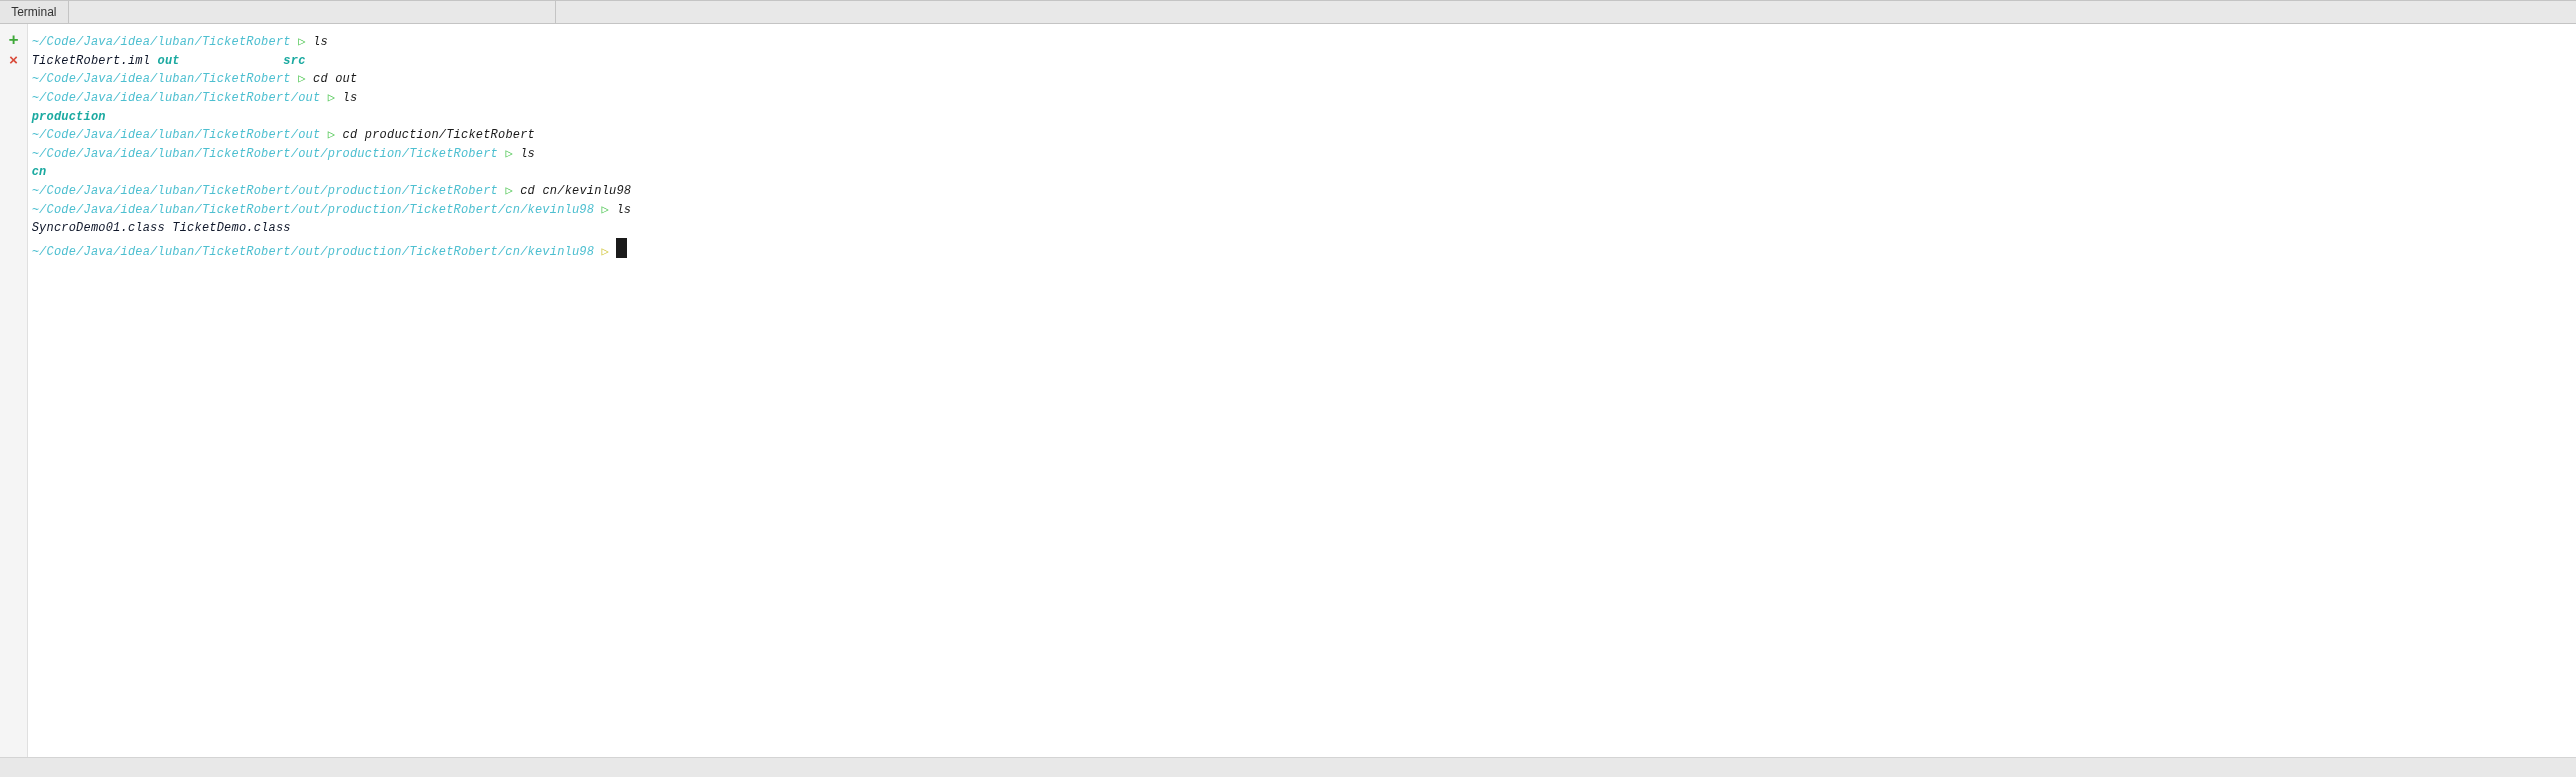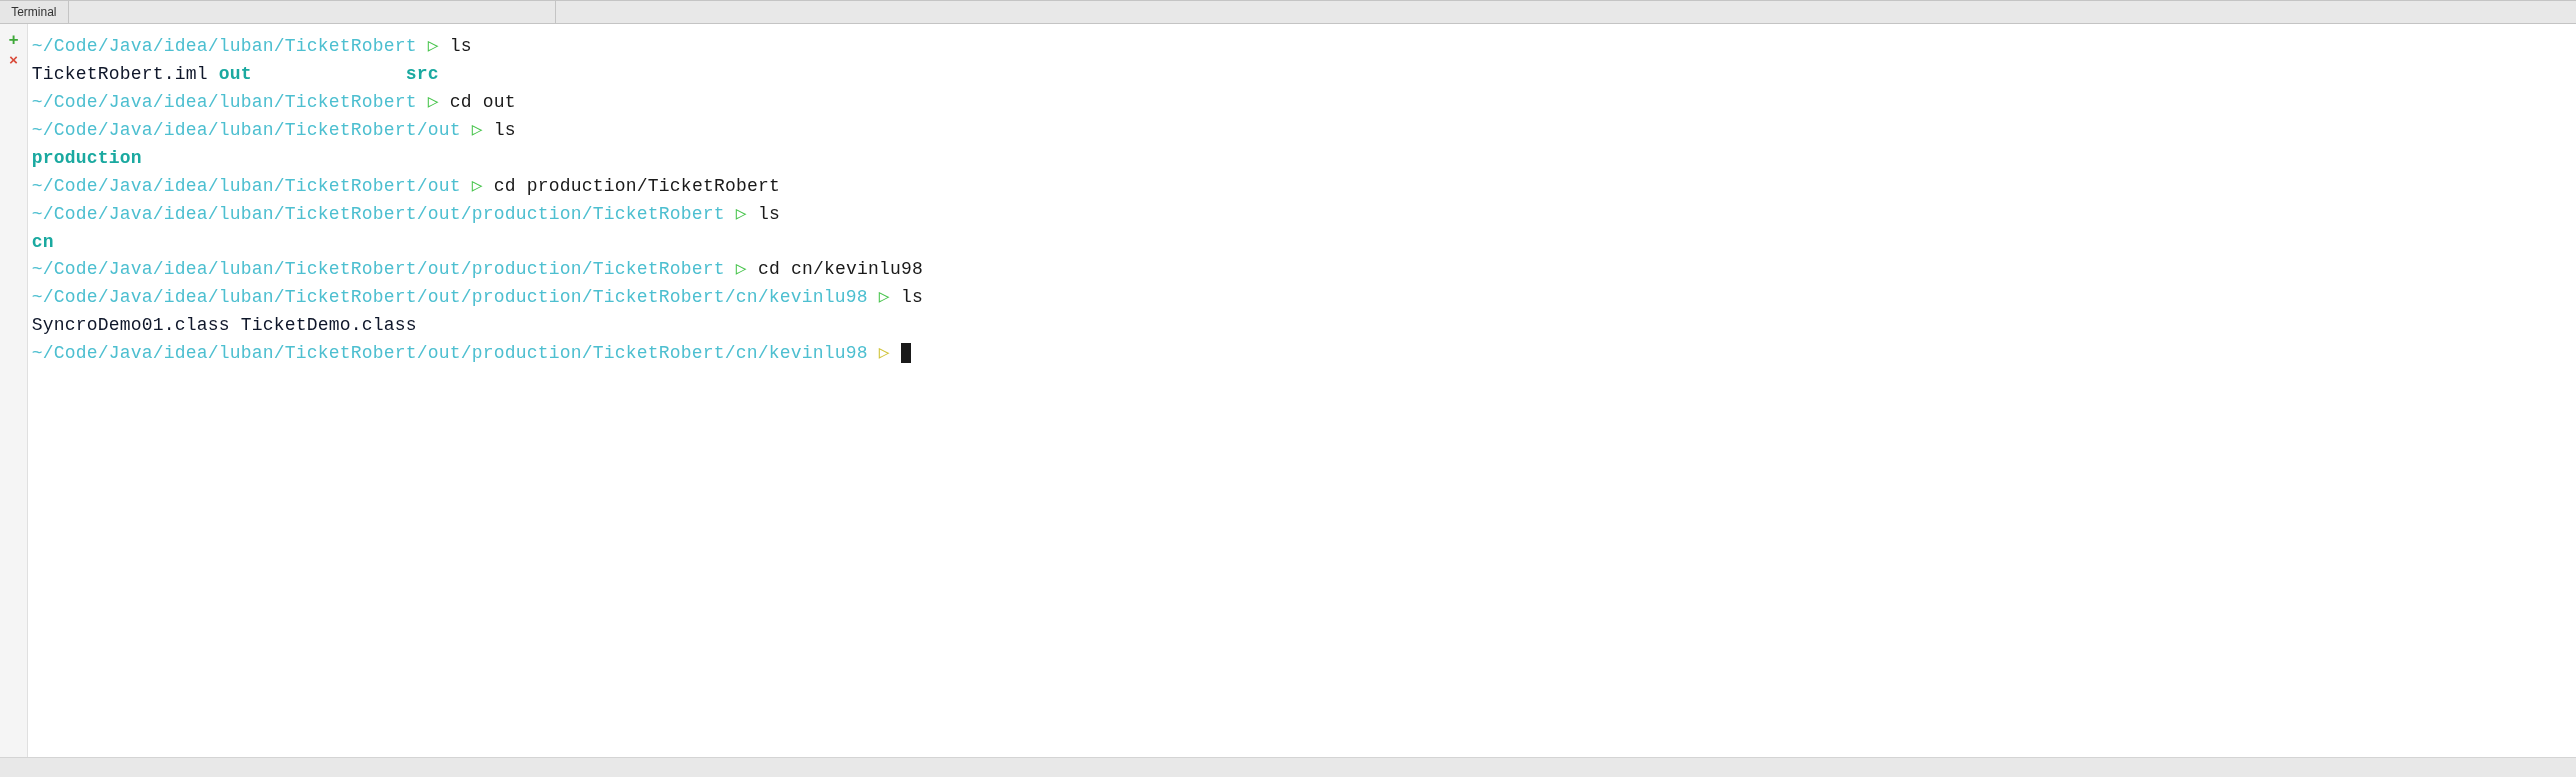--- a/index.html
+++ b/index.html
@@ -67,22 +67,23 @@
       line-height: 1;
     }
     .plus { color: #3da838; }
     .close { color: #d94b3a; font-size: 15px; }
     .terminal {
       flex: 1;
       background: #fff;
       padding: 9.3px 3.7px;
       line-height: 1.55;
       letter-spacing: 0.2px;
-      font-size: 18px;
+      font-size: 12px;
       white-space: pre;
+      font-style: italic;
     }
     .line { display: block; }
     .path { color: #4dbfd0; }
     .bold-teal { color: #1aa9a0; font-weight: bold; margin-top: 16px; }
     .cmd { color: #1a1a1a; }
     .out { color: #0f172a; }
     .arrow { color: #47c44c; }
     .yellow-arrow { color: #d0c438; }
     .cursor-block {
       display: inline-block;

